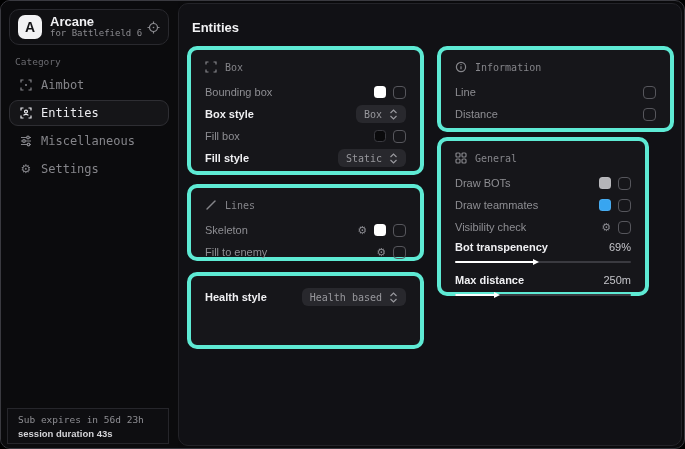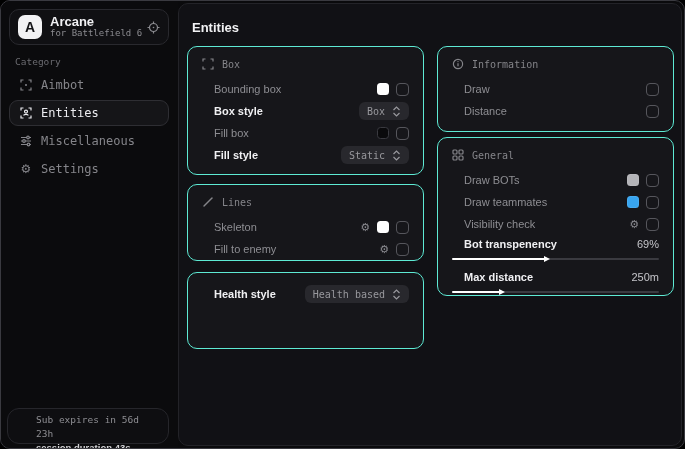--- a/index.html
+++ b/index.html
@@ -28,39 +28,39 @@
 
   .nav-item { position:absolute; left:8px; width:160px; height:26px; border-radius:9px;
               display:flex; align-items:center; padding:0 10px; gap:9px;
               color:#85858a; border:1px solid transparent; cursor:pointer; }
   .nav-item.active { background:#151518; border-color:#2e2e33; color:#ececf0; }
   .nav-item .nav-label { font-family:"DejaVu Sans Mono", monospace; font-size:12px; }
   .nav-icon { width:12px; height:12px; display:flex; align-items:center; justify-content:center; flex:0 0 auto; }
   .gear-glyph { font-family:"DejaVu Sans", sans-serif; font-size:12px; line-height:12px; }
 
   .sub-card { position:absolute; left:6px; top:407px; width:162px; height:36px;
-              background:#0e0e11; border:1px solid #26262b; border-radius:12px;
-              padding:4px 28px; }
+              background:#0e0e11; border:1px solid #26262b; border-radius:0;
+              padding:4px 10px; }
   .sub-line1 { font-family:"DejaVu Sans Mono", monospace; font-size:9.5px; color:#8e8e93; line-height:14px; }
   .sub-line2 { font-size:9.5px; font-weight:700; color:#d4d4d8; line-height:13px; }
 
   
   .main { position:absolute; left:177px; top:2px; right:2px; bottom:2px;
           background:#111115; border:1px solid #232328; border-radius:10px; }
   .page-title { position:absolute; left:13px; top:16px; font-size:13px; font-weight:700; color:#f2f2f4; }
 
-  .panel { position:absolute; background:#16161a; border:1px solid #5eead4; border-radius:10px;
+  .panel { position:absolute; background:#16161a; border:4px solid #5eead4; border-radius:10px;
            padding:10px 14px 0 14px;text-align:right; }
   .panel-head { display:flex; align-items:center; gap:8px; height:14px; margin-bottom:7px;
                 color:#85858a; }
   .panel-title { font-family:"DejaVu Sans Mono", monospace; font-size:10px; }
   .p-icon { width:12px; height:12px; display:flex; align-items:center; justify-content:center; }
 
   .row { height:22px; display:flex; align-items:center; justify-content:space-between; }
-  .row-label { font-size:11px; color:#8e8e93;margin-left:12px; }
+  .row-label { font-size:11px; color:#8e8e93; }
   .row-label.bright { color:#f0f0f3; font-weight:700; }
   .row-right { display:flex; align-items:center; gap:7px; }
 
   .checkbox { width:13px; height:13px; border:1.5px solid #56565c; border-radius:4px;
               background:transparent; cursor:pointer; flex:0 0 auto; }
   .swatch { width:12px; height:12px; border-radius:3.5px; cursor:pointer; flex:0 0 auto;
             border:1px solid rgba(255,255,255,0.08); }
   .row-gear { color:#8a8a90; font-family:"DejaVu Sans", sans-serif; font-size:11px; line-height:11px; cursor:pointer; }
 
   .dropdown { height:18px; background:#28282d; border-radius:6px; display:flex; align-items:center;
@@ -236,34 +236,34 @@
         <span class="p-icon">
           <svg width="12" height="12" viewBox="0 0 12 12" fill="none" stroke="currentColor" stroke-width="1.2">
             <circle cx="6" cy="6" r="4.6"></circle>
             <path d="M6 5.2 V8.2"></path>
             <circle cx="6" cy="3.6" r="0.7" fill="currentColor" stroke="none"></circle>
           </svg>
         </span>
         <span class="panel-title">Information</span>
       </div>
       <div class="row">
-        <span class="row-label">Draw</span>
+        <span class="row-label">Line</span>
         <span class="row-right">
           <span class="checkbox"></span>
         </span>
       </div>
       <div class="row">
         <span class="row-label">Distance</span>
         <span class="row-right">
           <span class="checkbox"></span>
         </span>
       </div>
     </div>
 
-    <div class="panel" style="left:258px; top:133px; width:237px; height:159px">
+    <div class="panel" style="left:258px; top:133px; width:212px; height:159px">
       <div class="panel-head">
         <span class="p-icon">
           <svg width="12" height="12" viewBox="0 0 12 12" fill="none" stroke="currentColor" stroke-width="1.2">
             <rect x="1" y="1" width="4" height="4" rx="1"></rect>
             <rect x="7" y="1" width="4" height="4" rx="1"></rect>
             <rect x="1" y="7" width="4" height="4" rx="1"></rect>
             <rect x="7" y="7" width="4" height="4" rx="1"></rect>
           </svg>
         </span>
         <span class="panel-title">General</span>

